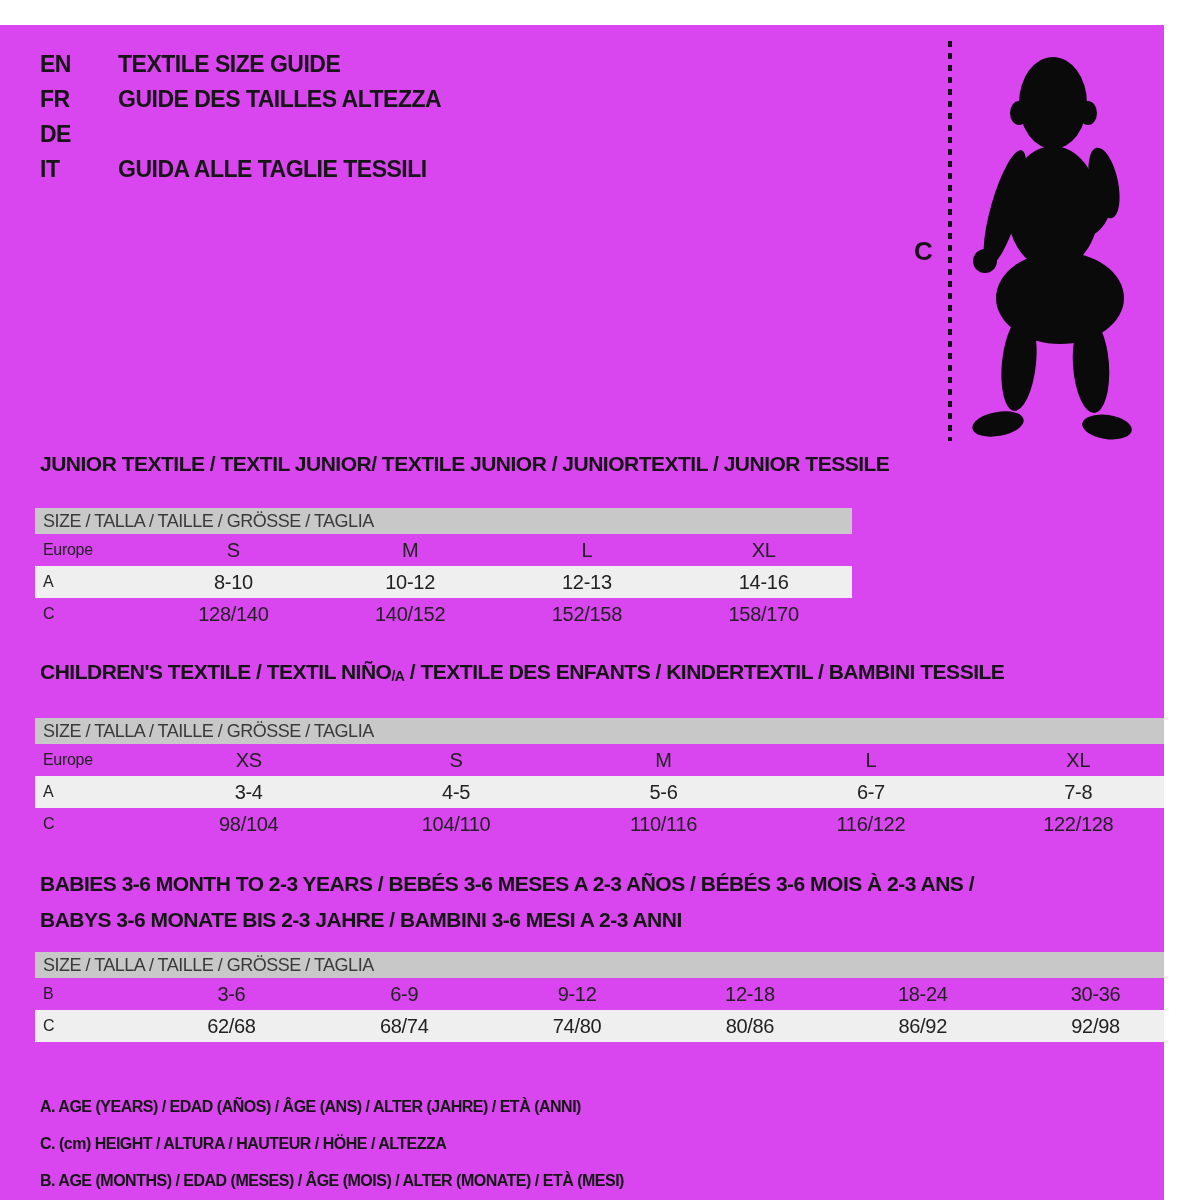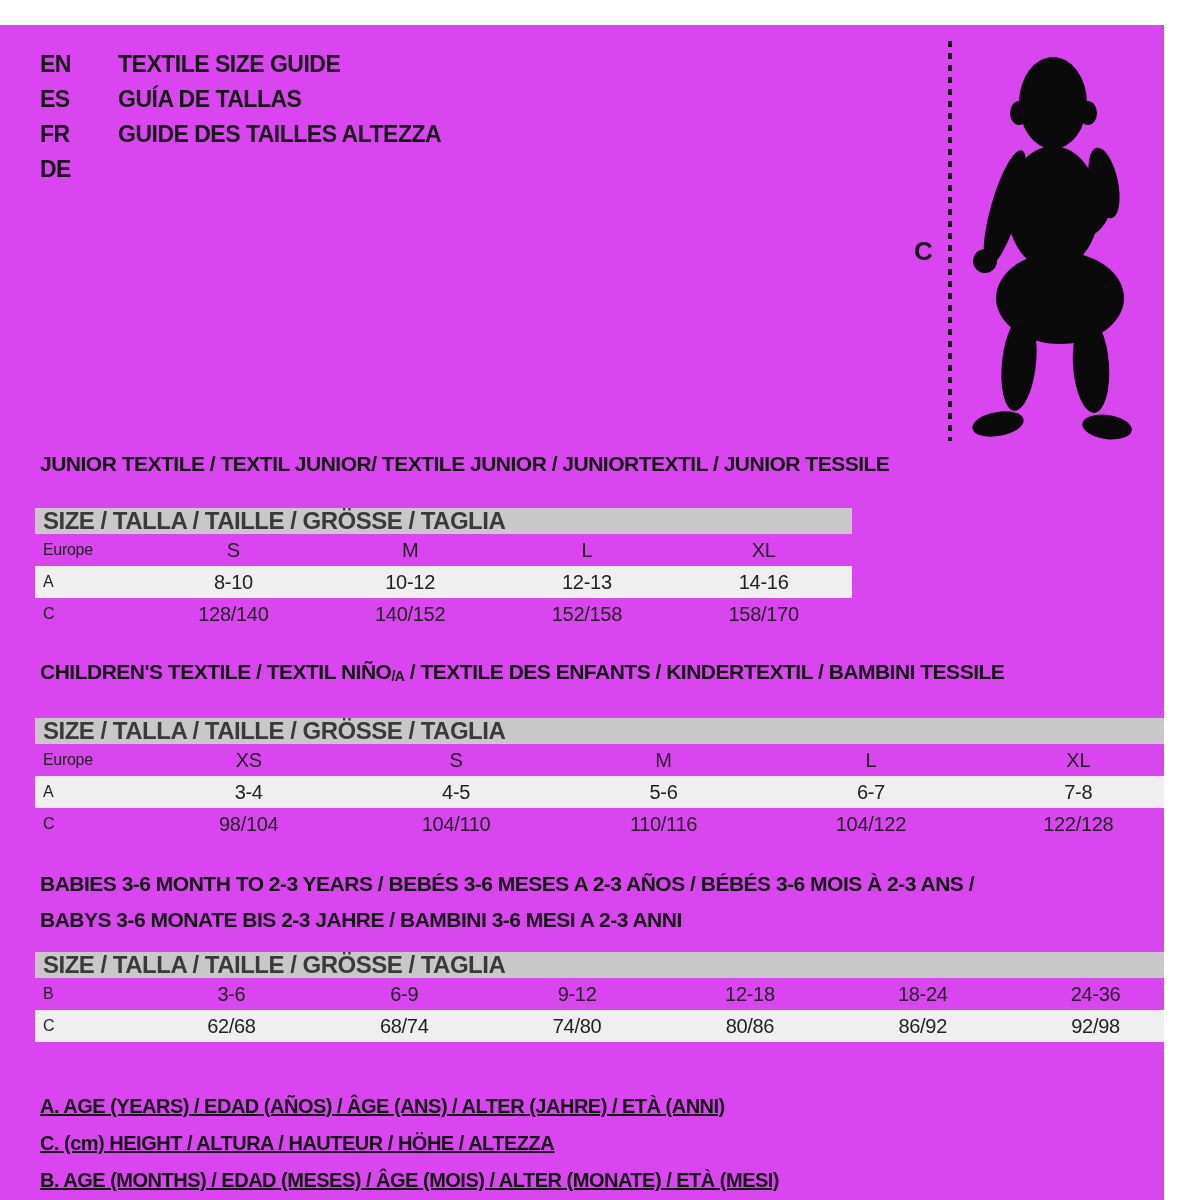--- a/index.html
+++ b/index.html
@@ -40,58 +40,58 @@
   }
   .section-babies .section-title { line-height:36px; margin-bottom:14px; }
   .t-small { font-size:14px; position:relative; top:2px; }
 
   .table { }
   .section-junior .table { width:817px; }
   .section-children .table, .section-babies .table { width:1147px; }
 
   .table-header-bar {
     background:#c8c8c8; height:26px; line-height:26px; padding-left:8px;
-    font-size:24px; font-weight:700; letter-spacing:-0.5px; color:#3a3a3a; white-space:pre;
+    font-size:18px; font-weight:400; letter-spacing:-0.5px; color:#3a3a3a; white-space:pre;
   }
   .table-row { display:grid; height:32px; align-items:center; }
   .table-row.shaded { background:#efefef; }
   .row-label {
     padding-left:8px; font-size:16px; letter-spacing:-0.3px; color:#222; white-space:pre;
   }
   .row-cell {
     text-align:center; font-size:20px; letter-spacing:-0.3px; color:#222; white-space:pre;
   }
 
   
   .footnotes { position:absolute; left:40px; top:1063px; }
   .footnote {
-    font-size:20px; font-weight:700; letter-spacing:-0.5px; line-height:37px;
-    color:#151515; white-space:pre;text-decoration:underline;
+    font-size:16px; font-weight:700; letter-spacing:-0.5px; line-height:37px;
+    color:#151515; white-space:pre;
   }
 </style>
 </head>
 <body>
 
 <div class="page">
 
   <div class="lang-block" id="lang-block">
       <div class="lang-row">
         <span class="lang-code">EN</span>
         <span class="lang-label">TEXTILE SIZE GUIDE</span>
       </div>
       <div class="lang-row">
-        <span class="lang-code">ES</span>
-        <span class="lang-label">GUÍA DE TALLAS</span>
-      </div>
-      <div class="lang-row">
         <span class="lang-code">FR</span>
         <span class="lang-label">GUIDE DES TAILLES ALTEZZA</span>
       </div>
       <div class="lang-row">
         <span class="lang-code">DE</span>
+      </div>
+      <div class="lang-row">
+        <span class="lang-code">IT</span>
+        <span class="lang-label">GUIDA ALLE TAGLIE TESSILI</span>
       </div>
     </div>
 
   <div class="figure">
     <div class="dash-line"></div>
     <div class="measure-label">C</div>
     <svg class="toddler" viewBox="0 0 172 398" aria-hidden="true">
       <g fill="#0a0a0a">
 
         <ellipse cx="90" cy="60" rx="34" ry="46"></ellipse>
@@ -163,37 +163,37 @@
             <div class="row-cell">4-5</div>
             <div class="row-cell">5-6</div>
             <div class="row-cell">6-7</div>
             <div class="row-cell">7-8</div>
           </div>
           <div class="table-row" style="grid-template-columns: 110px repeat(5, 1fr);">
             <div class="row-label">C</div>
             <div class="row-cell">98/104</div>
             <div class="row-cell">104/110</div>
             <div class="row-cell">110/116</div>
-            <div class="row-cell">104/122</div>
+            <div class="row-cell">116/122</div>
             <div class="row-cell">122/128</div>
           </div>
         </div>
       </div>
       <div class="section section-babies">
         <div class="section-title"><div><span>BABIES 3-6 MONTH TO 2-3 YEARS / BEBÉS 3-6 MESES A 2-3 AÑOS / BÉBÉS 3-6 MOIS À 2-3 ANS /</span></div><div><span>BABYS 3-6 MONATE BIS 2-3 JAHRE / BAMBINI 3-6 MESI A 2-3 ANNI</span></div></div>
         <div class="table">
           <div class="table-header-bar">SIZE / TALLA / TAILLE / GRÖSSE / TAGLIA</div>
           <div class="table-row" style="grid-template-columns: 110px repeat(6, 1fr);">
             <div class="row-label">B</div>
             <div class="row-cell">3-6</div>
             <div class="row-cell">6-9</div>
             <div class="row-cell">9-12</div>
             <div class="row-cell">12-18</div>
             <div class="row-cell">18-24</div>
-            <div class="row-cell">24-36</div>
+            <div class="row-cell">30-36</div>
           </div>
           <div class="table-row shaded" style="grid-template-columns: 110px repeat(6, 1fr);">
             <div class="row-label">C</div>
             <div class="row-cell">62/68</div>
             <div class="row-cell">68/74</div>
             <div class="row-cell">74/80</div>
             <div class="row-cell">80/86</div>
             <div class="row-cell">86/92</div>
             <div class="row-cell">92/98</div>
           </div>

